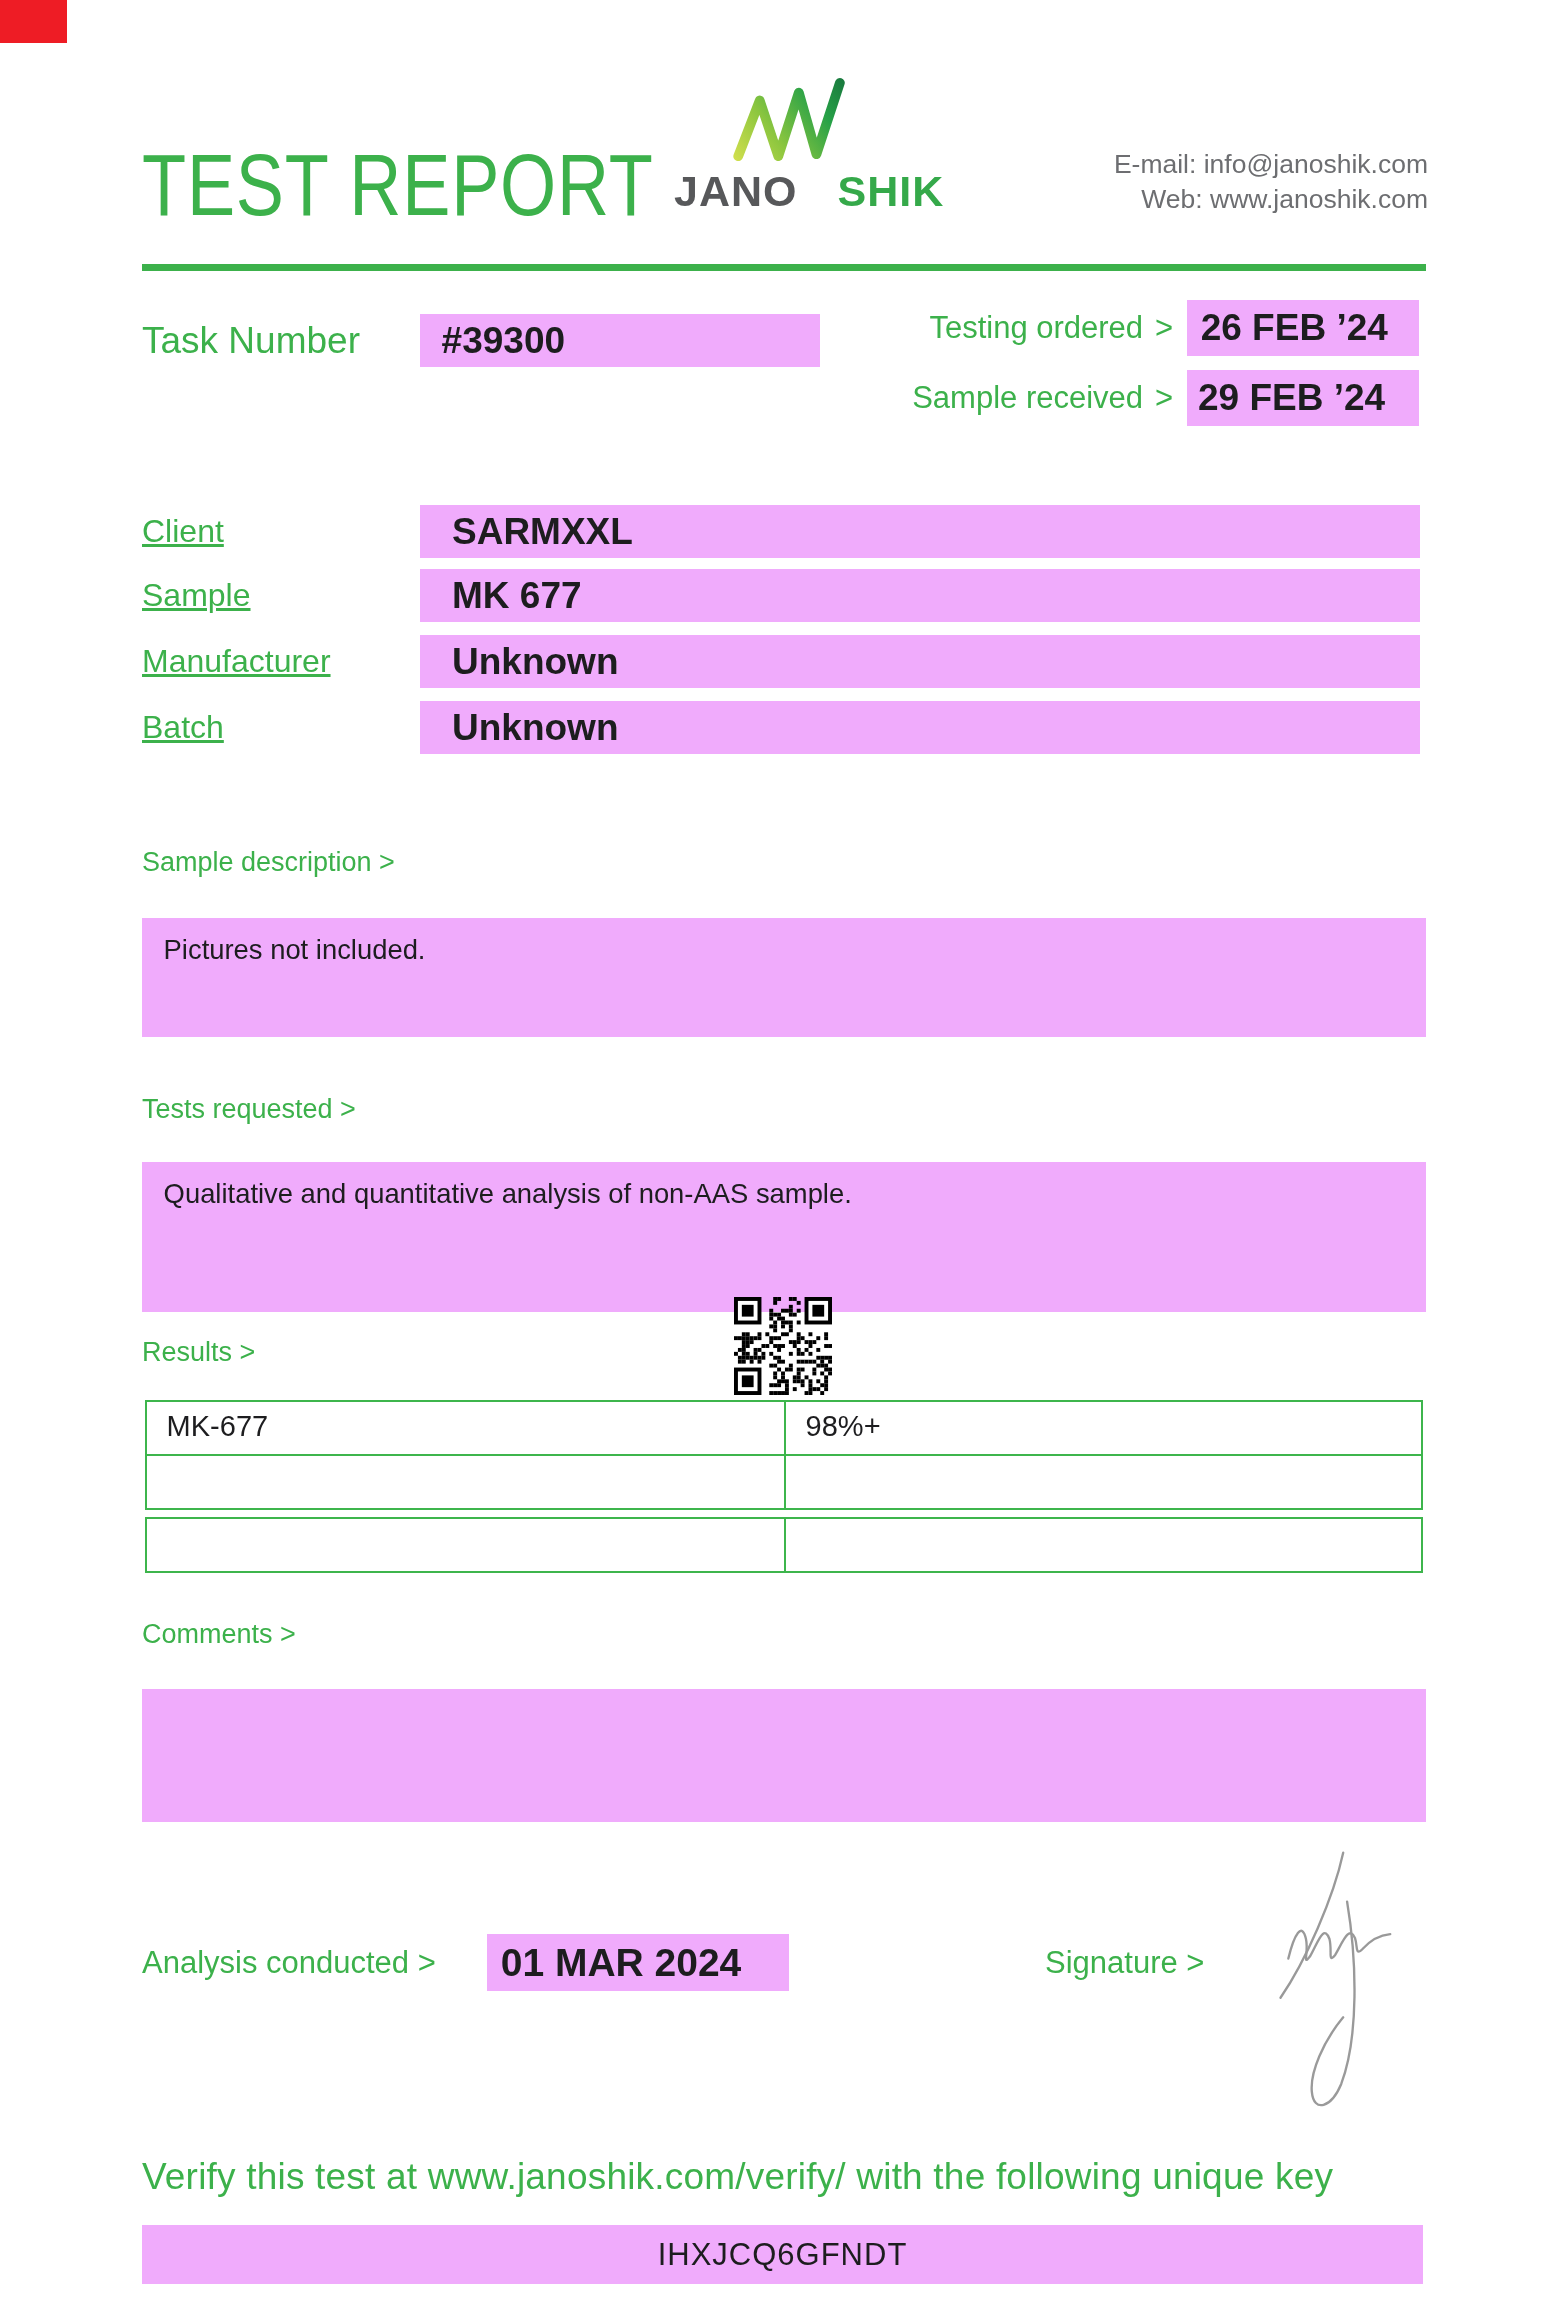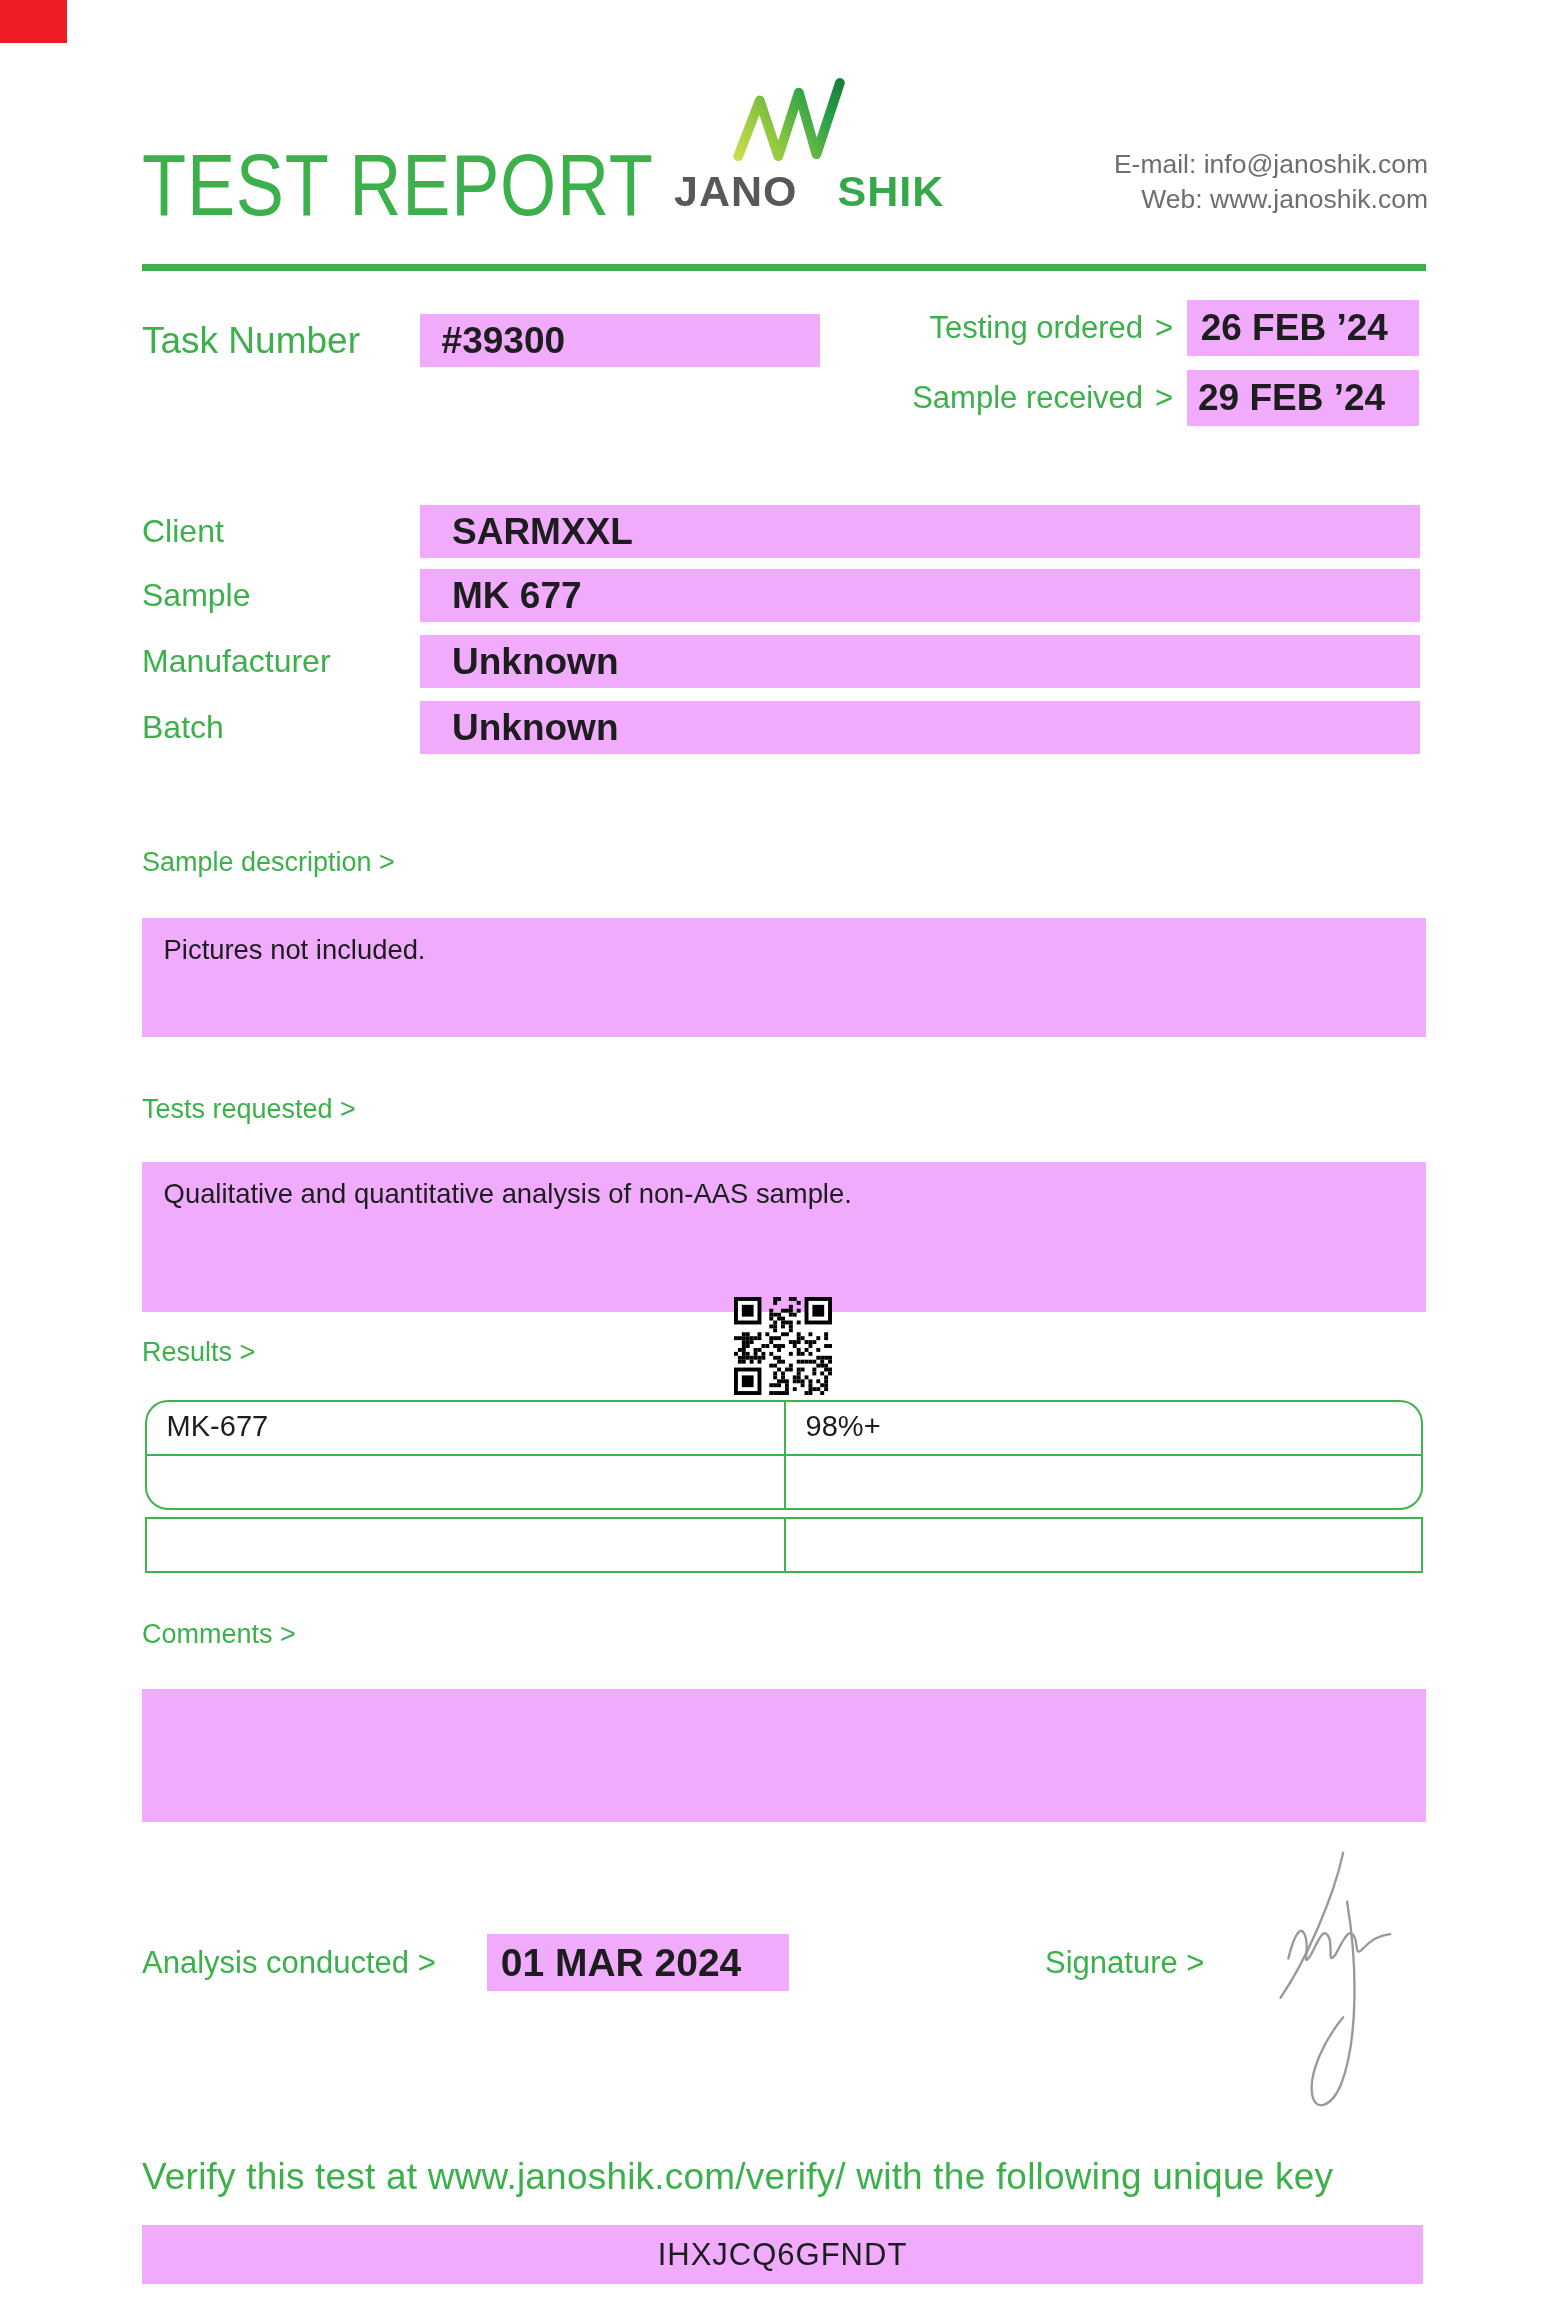--- a/index.html
+++ b/index.html
@@ -24,35 +24,35 @@
   .divider{left:142px;top:264px;width:1284px;height:6.9px;background:#3cb14b;}
   
   .task-label{left:142px;top:314px;font-size:37px;line-height:53px;}
   .task-box{left:420px;top:314px;width:400px;height:53px;font-size:37px;font-weight:700;line-height:53px;padding-left:21.6px;box-sizing:border-box;}
   .ord-label{left:863px;top:300px;width:310px;height:56px;font-size:31px;line-height:56px;text-align:right;}
   .ord-box{left:1187px;top:300px;width:232px;height:56px;font-size:37px;font-weight:700;line-height:56px;padding-left:13.7px;box-sizing:border-box;}
   .rec-label{left:863px;top:370px;width:310px;height:56px;font-size:31px;line-height:56px;text-align:right;}
   .rec-box{left:1187px;top:370px;width:232px;height:56px;font-size:37px;font-weight:700;line-height:56px;padding-left:11px;box-sizing:border-box;}
   .arrow{margin-left:11.8px;}
   
-  .d-label{left:142px;font-size:32px;line-height:53px;}
+  .d-label{left:142px;font-size:32px;line-height:53px;text-decoration:underline;}
   .d-box{left:420px;width:1000px;height:53px;font-size:37px;font-weight:700;line-height:53px;padding-left:32px;box-sizing:border-box;}
   .r1{top:505px;} .r2{top:569px;} .r3{top:635px;} .r4{top:701px;}
   
   .sec-head{left:142px;font-size:27px;line-height:39px;white-space:nowrap;}
   .h-desc{top:843px;} .h-tests{top:1090px;} .h-results{top:1333px;} .h-comments{top:1615px;}
   .body-box{left:142px;width:1284px;box-sizing:border-box;font-size:27.4px;padding:15.7px 0 0 21.6px;}
   .b-desc{top:918px;height:119px;}
   .b-tests{top:1162px;height:150px;}
   .b-comments{top:1689px;height:133px;padding:0;}
   
   .qr{left:734px;top:1297px;width:98px;height:98px;}
   
   .rtable{left:145px;width:1278px;border:2.9px solid #3db54c;box-sizing:border-box;}
-  .t1{top:1400px;border-radius:23px;}
+  .t1{top:1400px;}
   .t2{top:1517px;}
   .rrow{display:flex;height:52px;}
   .rrow + .rrow{border-top:2.9px solid #3db54c;}
   .rcell{flex:1 1 50%;font-size:29px;line-height:49px;padding-left:19.6px;box-sizing:border-box;white-space:nowrap;overflow:hidden;}
   .rcell + .rcell{border-left:2.9px solid #3db54c;}
   
   .an-label{left:142px;top:1934px;font-size:31px;line-height:57px;}
   .an-box{left:487px;top:1934px;width:302px;height:57px;font-size:39px;font-weight:700;line-height:57px;padding-left:13.7px;box-sizing:border-box;}
   .sig-label{left:1045px;top:1934px;font-size:31px;line-height:57px;}
   .sig-img{left:1245px;top:1841px;}

